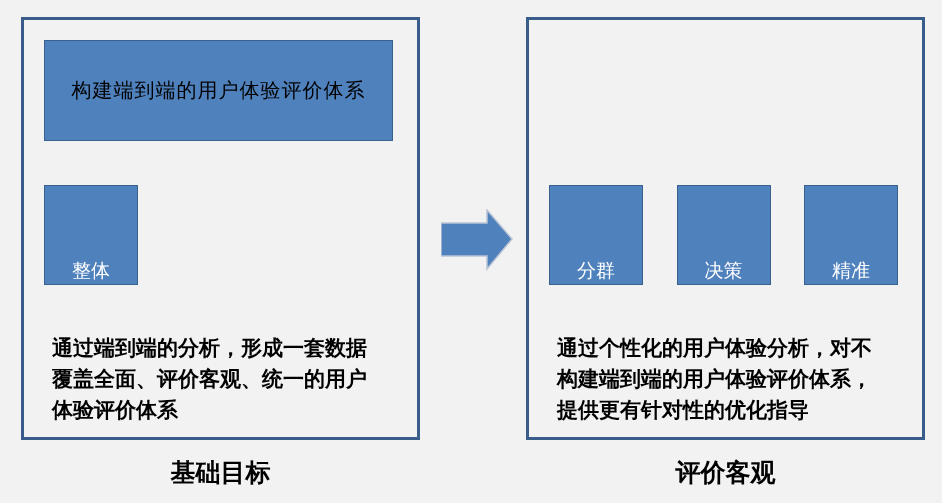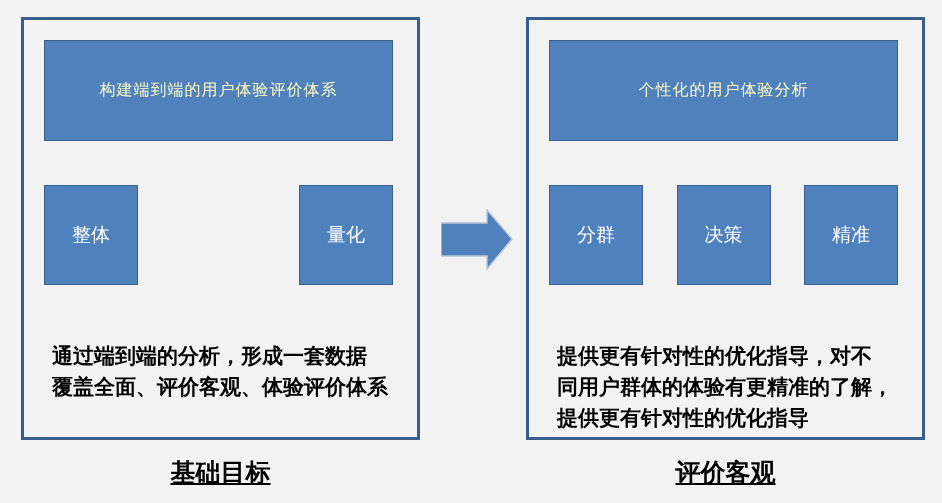--- a/index.html
+++ b/index.html
@@ -33,52 +33,52 @@
     width: 349px;
     height: 101px;
     background: #4f81bd;
     border: 1px solid #3a618e;
     box-sizing: border-box;
     display: flex;
     align-items: center;
     justify-content: center;
   }
   .header-box span {
-    color: #fef9c3;
-    font-size: 16px;
+    color: #000000;
+    font-size: 20px;
     letter-spacing: 1px;
     white-space: nowrap;
   }
   .boxes-row {
     position: absolute;
     left: 20px;
     top: 165px;
     width: 349px;
     display: flex;
     justify-content: space-between;
   }
   .kw-box {
     width: 94px;
     height: 100px;
     background: #4f81bd;
     border: 1px solid #3a618e;
     box-sizing: border-box;
     display: flex;
-    align-items: center;
+    align-items: flex-end;
     justify-content: center;
   }
   .kw-box span {
     color: #ffffff;
     font-size: 19px;
     white-space: nowrap;
   }
   .desc {
     position: absolute;
     left: 28px;
-    top: 320px;
+    top: 312px;
     width: 358px;
     color: #000000;
     font-weight: bold;
     font-size: 21px;
     line-height: 31px;
   }
   .desc div { white-space: nowrap; }
 
   .arrow-wrap {
     position: absolute;
@@ -88,72 +88,66 @@
     height: 62px;
   }
   .goal-label {
     position: absolute;
     top: 456px;
     width: 399px;
     text-align: center;
     font-size: 25px;
     font-weight: bold;
     color: #000000;
-    text-decoration: underline;
   }
   .goal-label.left-label  { left: 21px; }
   .goal-label.right-label { left: 526px; }
 </style>
 </head>
 <body>
 
 <div class="canvas">
 
   <div class="panel left-panel">
     <div class="header-box">
       <span>构建端到端的用户体验评价体系</span>
     </div>
     <div class="boxes-row">
       <div class="kw-box">
         <span>整体</span>
       </div>
-      <div class="kw-box">
-        <span>量化</span>
-      </div>
     </div>
     <div class="desc">
       <div>通过端到端的分析，形成一套数据</div>
-      <div>覆盖全面、评价客观、体验评价体系</div>
+      <div>覆盖全面、评价客观、统一的用户</div>
+      <div>体验评价体系</div>
     </div>
   </div>
 
   <div class="arrow-wrap">
     <svg width="72" height="62" viewBox="0 0 72 62" xmlns="http://www.w3.org/2000/svg">
       <polygon points="0,14 46,14 46,1 71,30 46,60 46,47 0,47" fill="#4f81bd" stroke="#b9c4d5" stroke-width="1.5"></polygon>
     </svg>
   </div>
 
   <div class="panel right-panel">
-    <div class="header-box">
-      <span>个性化的用户体验分析</span>
-    </div>
     <div class="boxes-row">
       <div class="kw-box">
         <span>分群</span>
       </div>
       <div class="kw-box">
         <span>决策</span>
       </div>
       <div class="kw-box">
         <span>精准</span>
       </div>
     </div>
     <div class="desc">
-      <div>提供更有针对性的优化指导，对不</div>
-      <div>同用户群体的体验有更精准的了解，</div>
+      <div>通过个性化的用户体验分析，对不</div>
+      <div>构建端到端的用户体验评价体系，</div>
       <div>提供更有针对性的优化指导</div>
     </div>
   </div>
 
   <div class="goal-label left-label">基础目标</div>
   <div class="goal-label right-label">评价客观</div>
 
 </div>
 
 </body></html>

